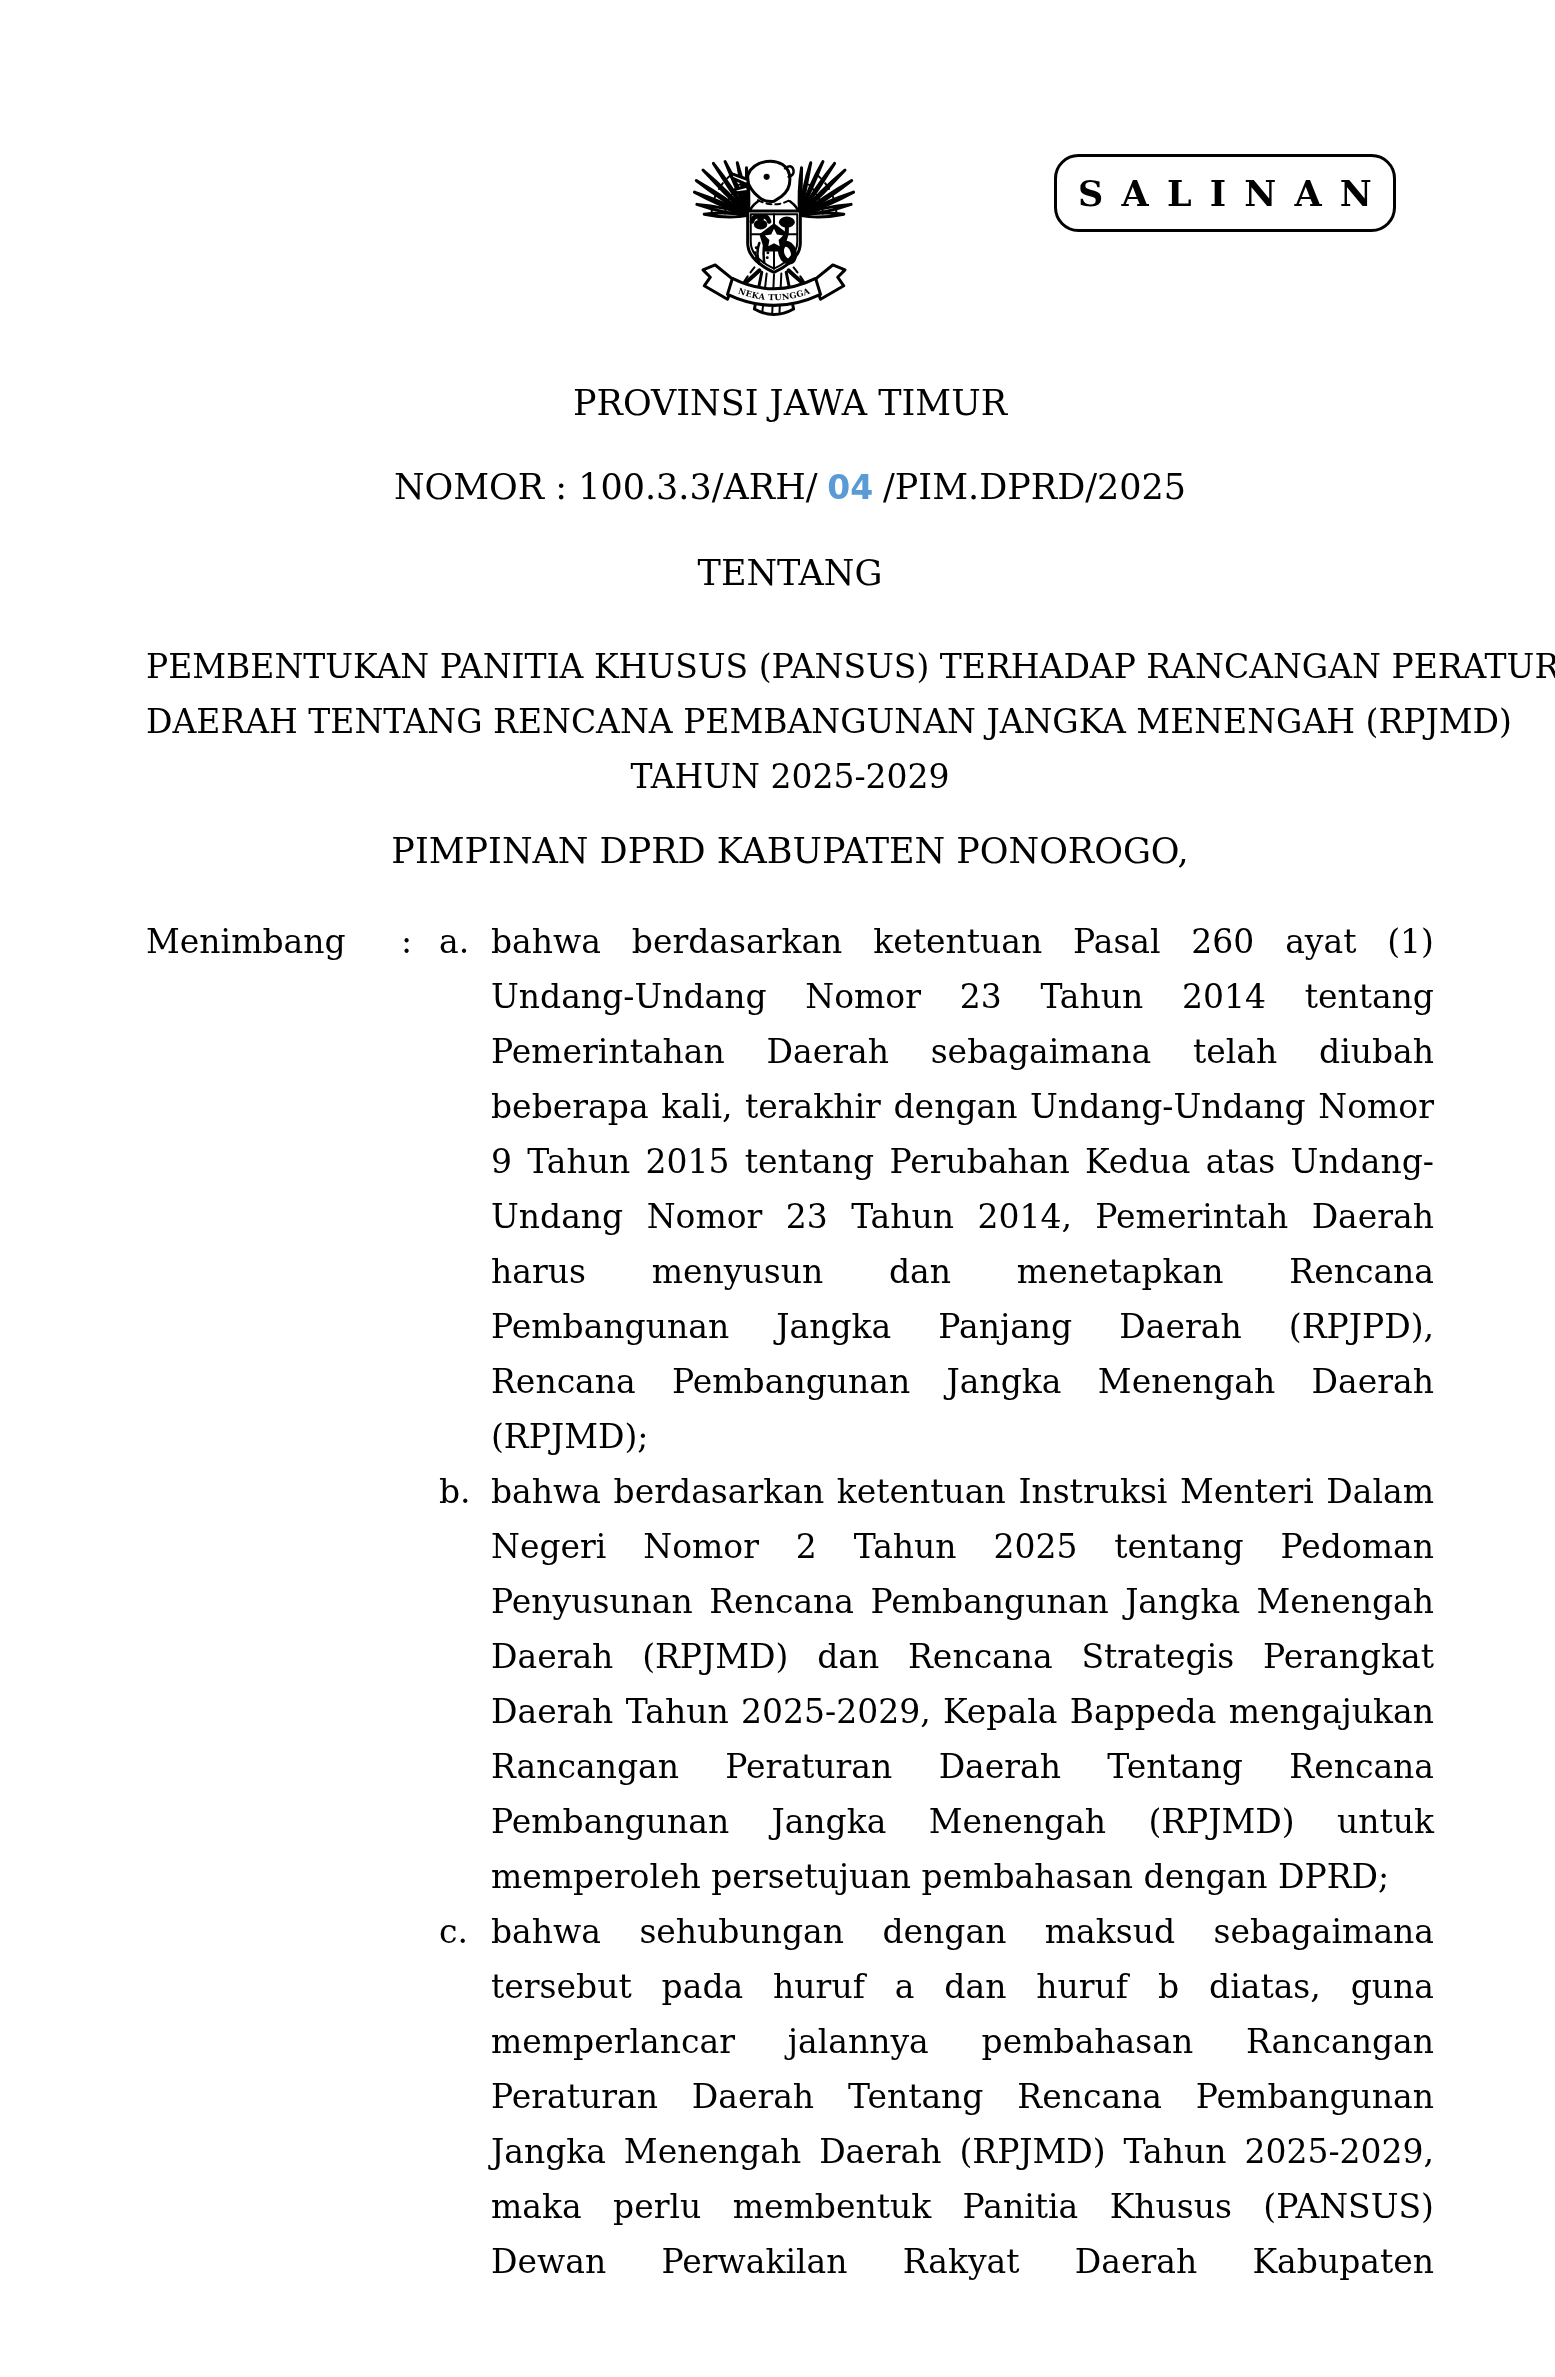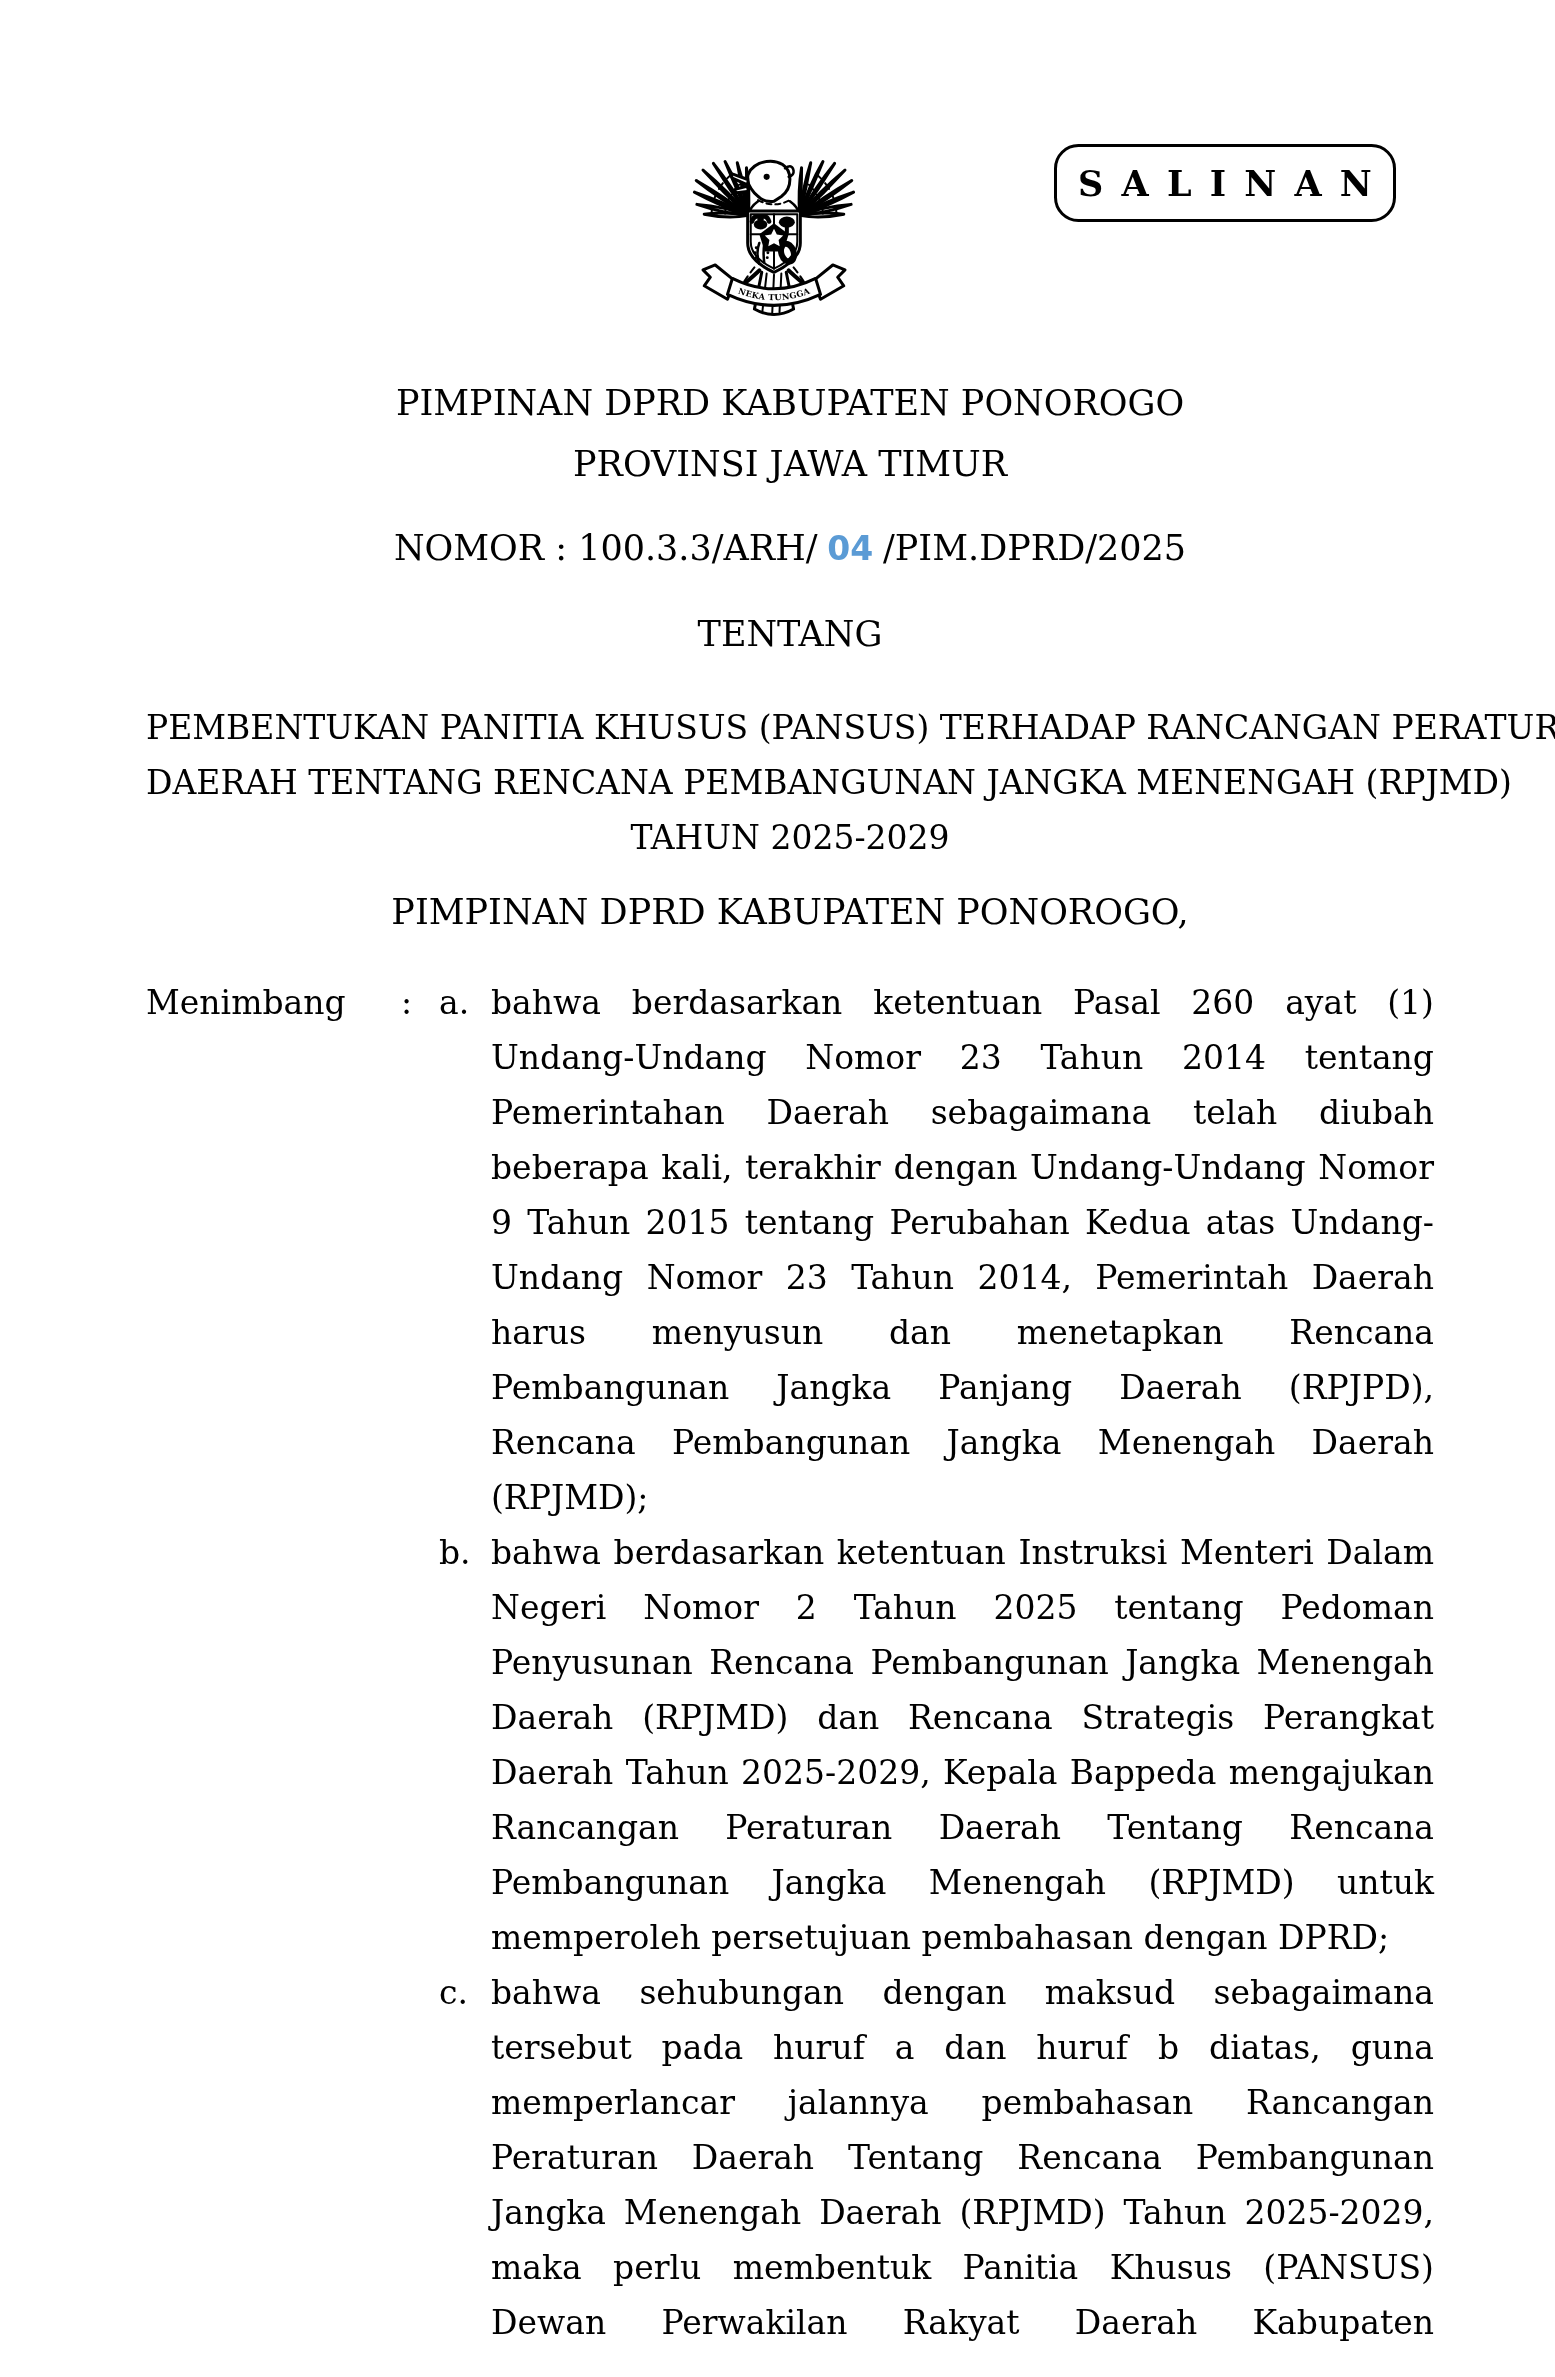--- a/index.html
+++ b/index.html
@@ -5,21 +5,21 @@
   html,body{margin:0;padding:0;}
   body{
     width:1555px;height:2377px;position:relative;background:#ffffff;color:#000;
     font-family:"DejaVu Serif","Liberation Serif",serif;
     overflow:hidden;
   }
   
   .emblem{position:absolute;left:676px;top:145px;width:196px;height:202px;}
   .emblem path,.emblem ellipse,.emblem circle,.emblem polygon{vector-effect:non-scaling-stroke;}
   .stamp{
-    position:absolute;left:1054px;top:144px;width:342px;height:78px;
+    position:absolute;left:1054px;top:154px;width:342px;height:78px;
     border:3.7px solid #000;border-radius:24.4px;box-sizing:border-box;
     display:flex;align-items:center;justify-content:center;background:#fff;
   }
   .stamp span{
     font-size:35px;font-weight:bold;letter-spacing:.52em;padding-left:.52em;
     font-family:"DejaVu Serif","Liberation Serif",serif;
   }
   
   .content{position:absolute;left:146px;top:373px;width:1288px;font-size:35px;}
   .center{text-align:center;}
@@ -127,21 +127,20 @@
   </g>
 </svg>
 
 <div class="stamp">
   <span>SALINAN</span>
 </div>
 
 <div class="content">
 
   <div class="headgroup center">
-    <div>PIMPINAN DPRD KABUPATEN PONOROGO</div>
     <div>PROVINSI JAWA TIMUR</div>
   </div>
 
   <div class="docgroup center">
     <div>
       <span>NOMOR : 100.3.3/ARH/</span><span class="num">04</span><span>/PIM.DPRD/2025</span>
     </div>
   </div>
 
   <div class="tentang center">TENTANG</div>

